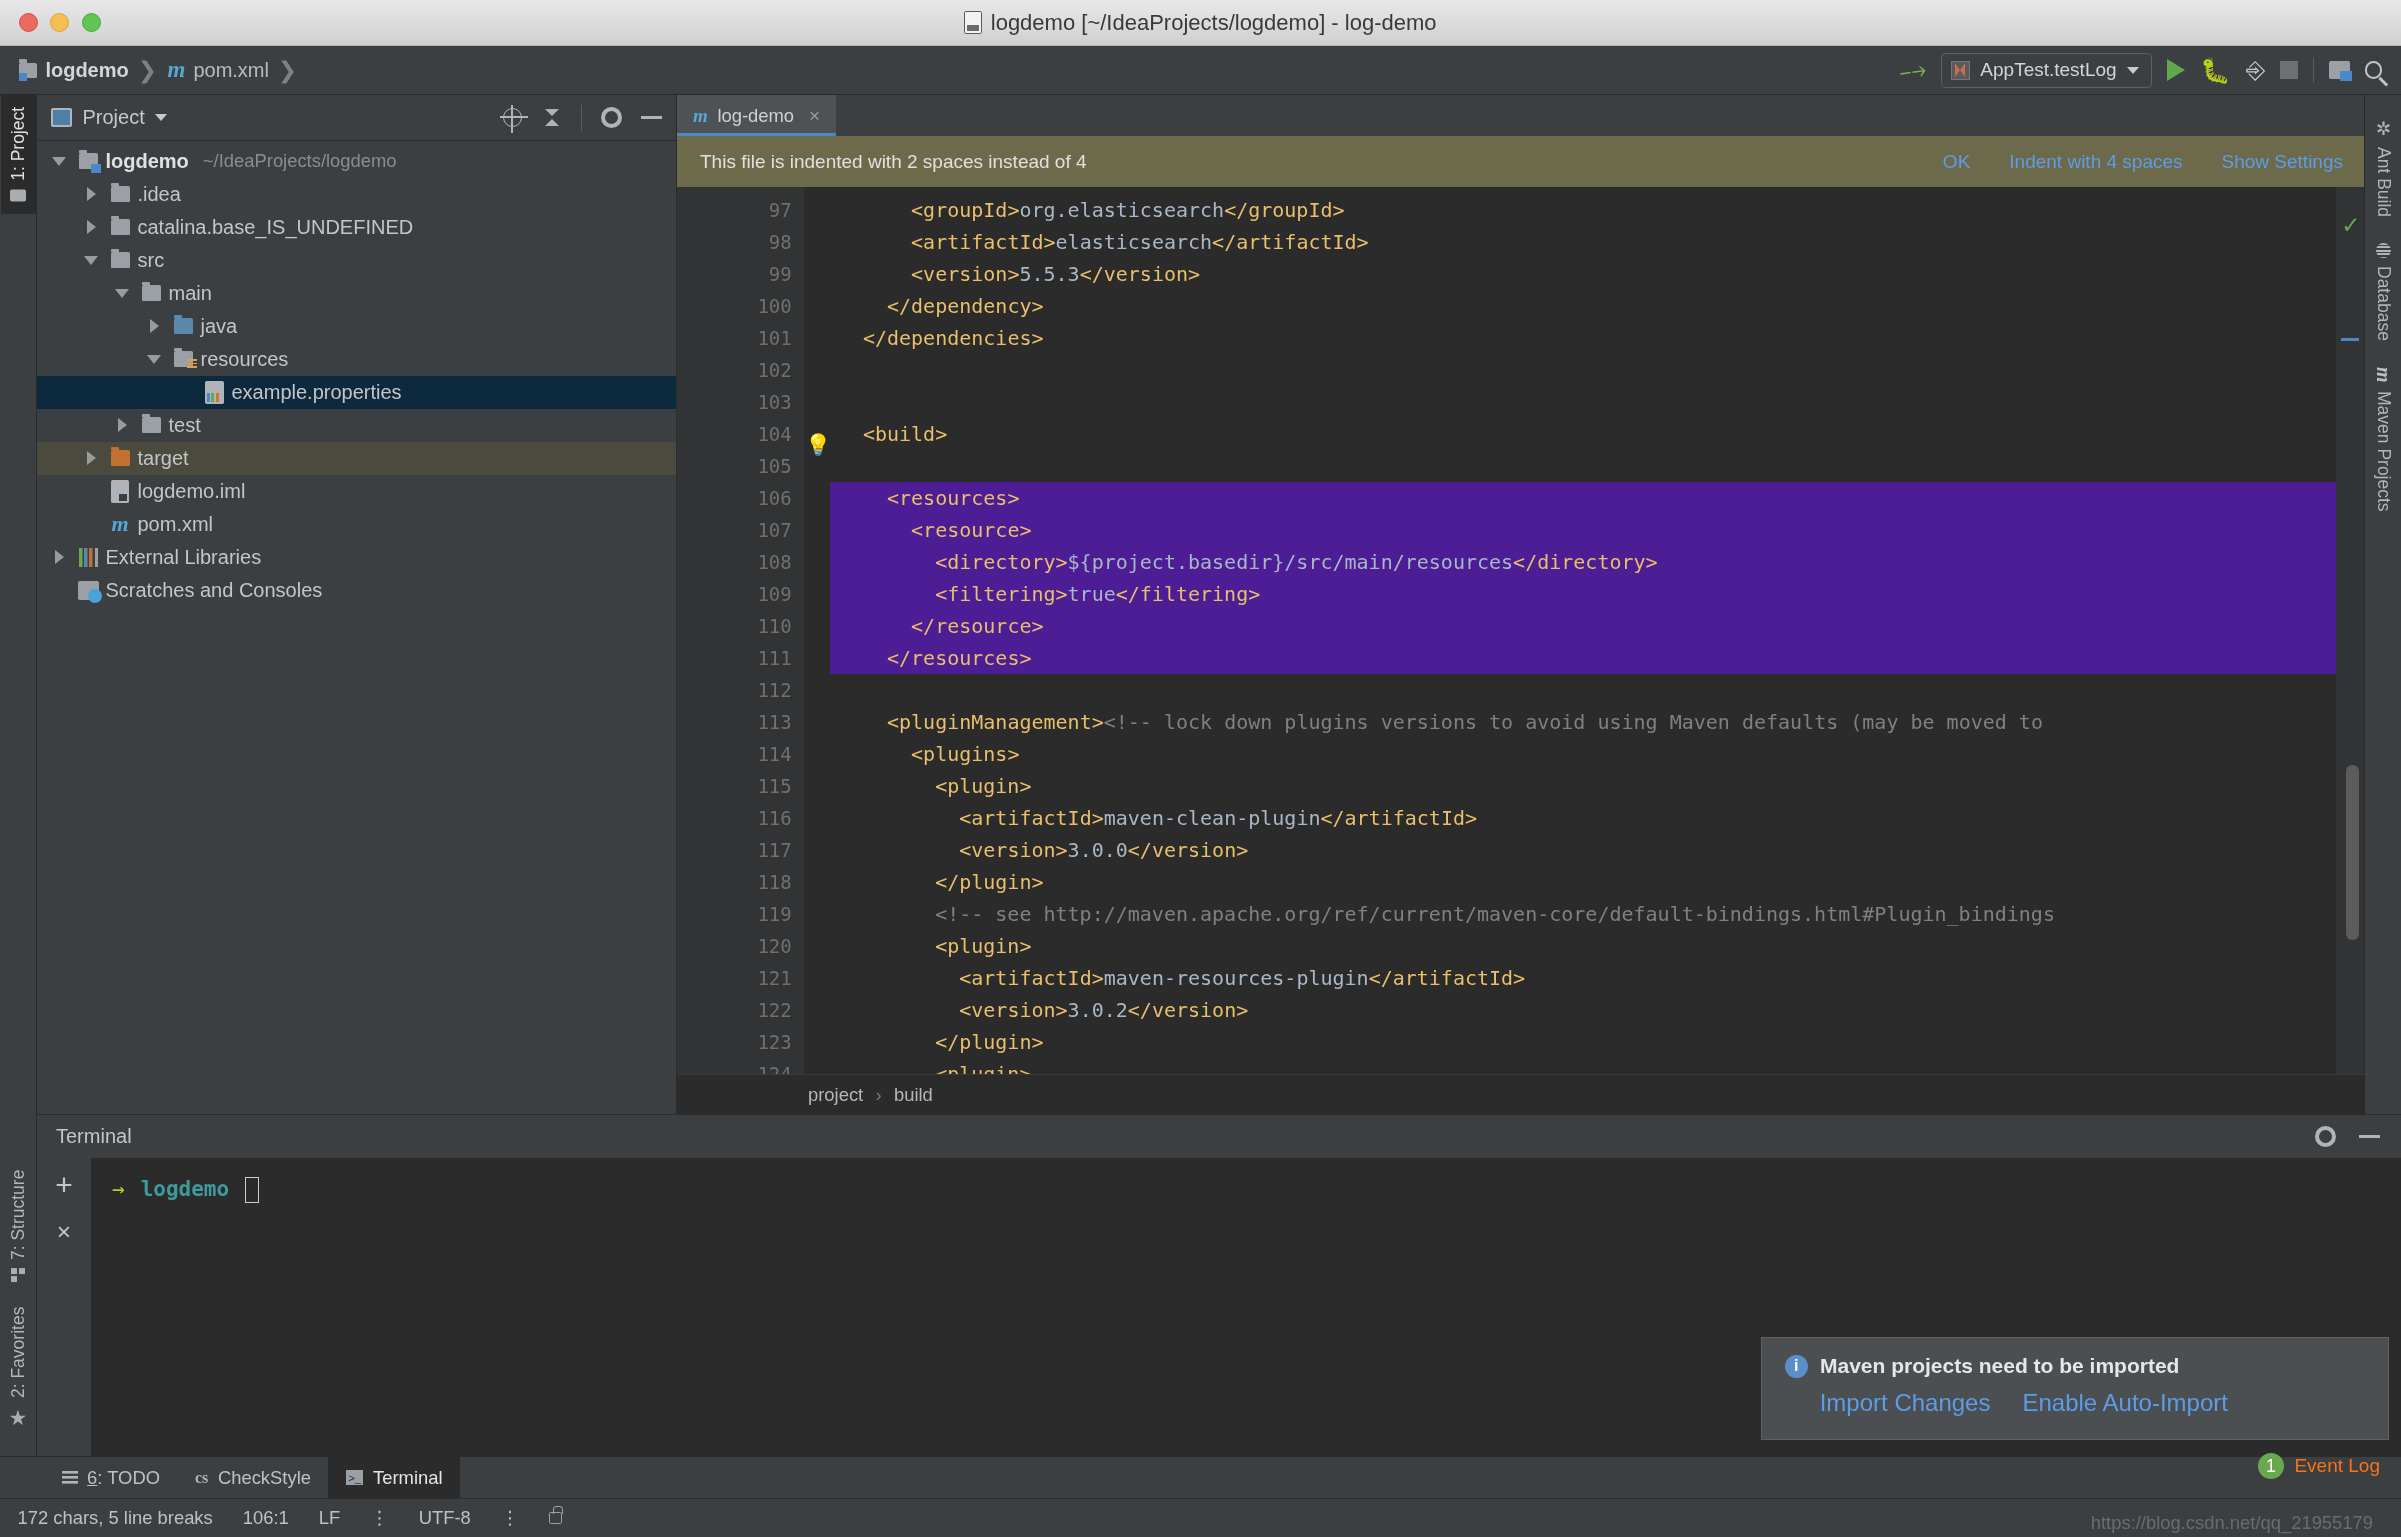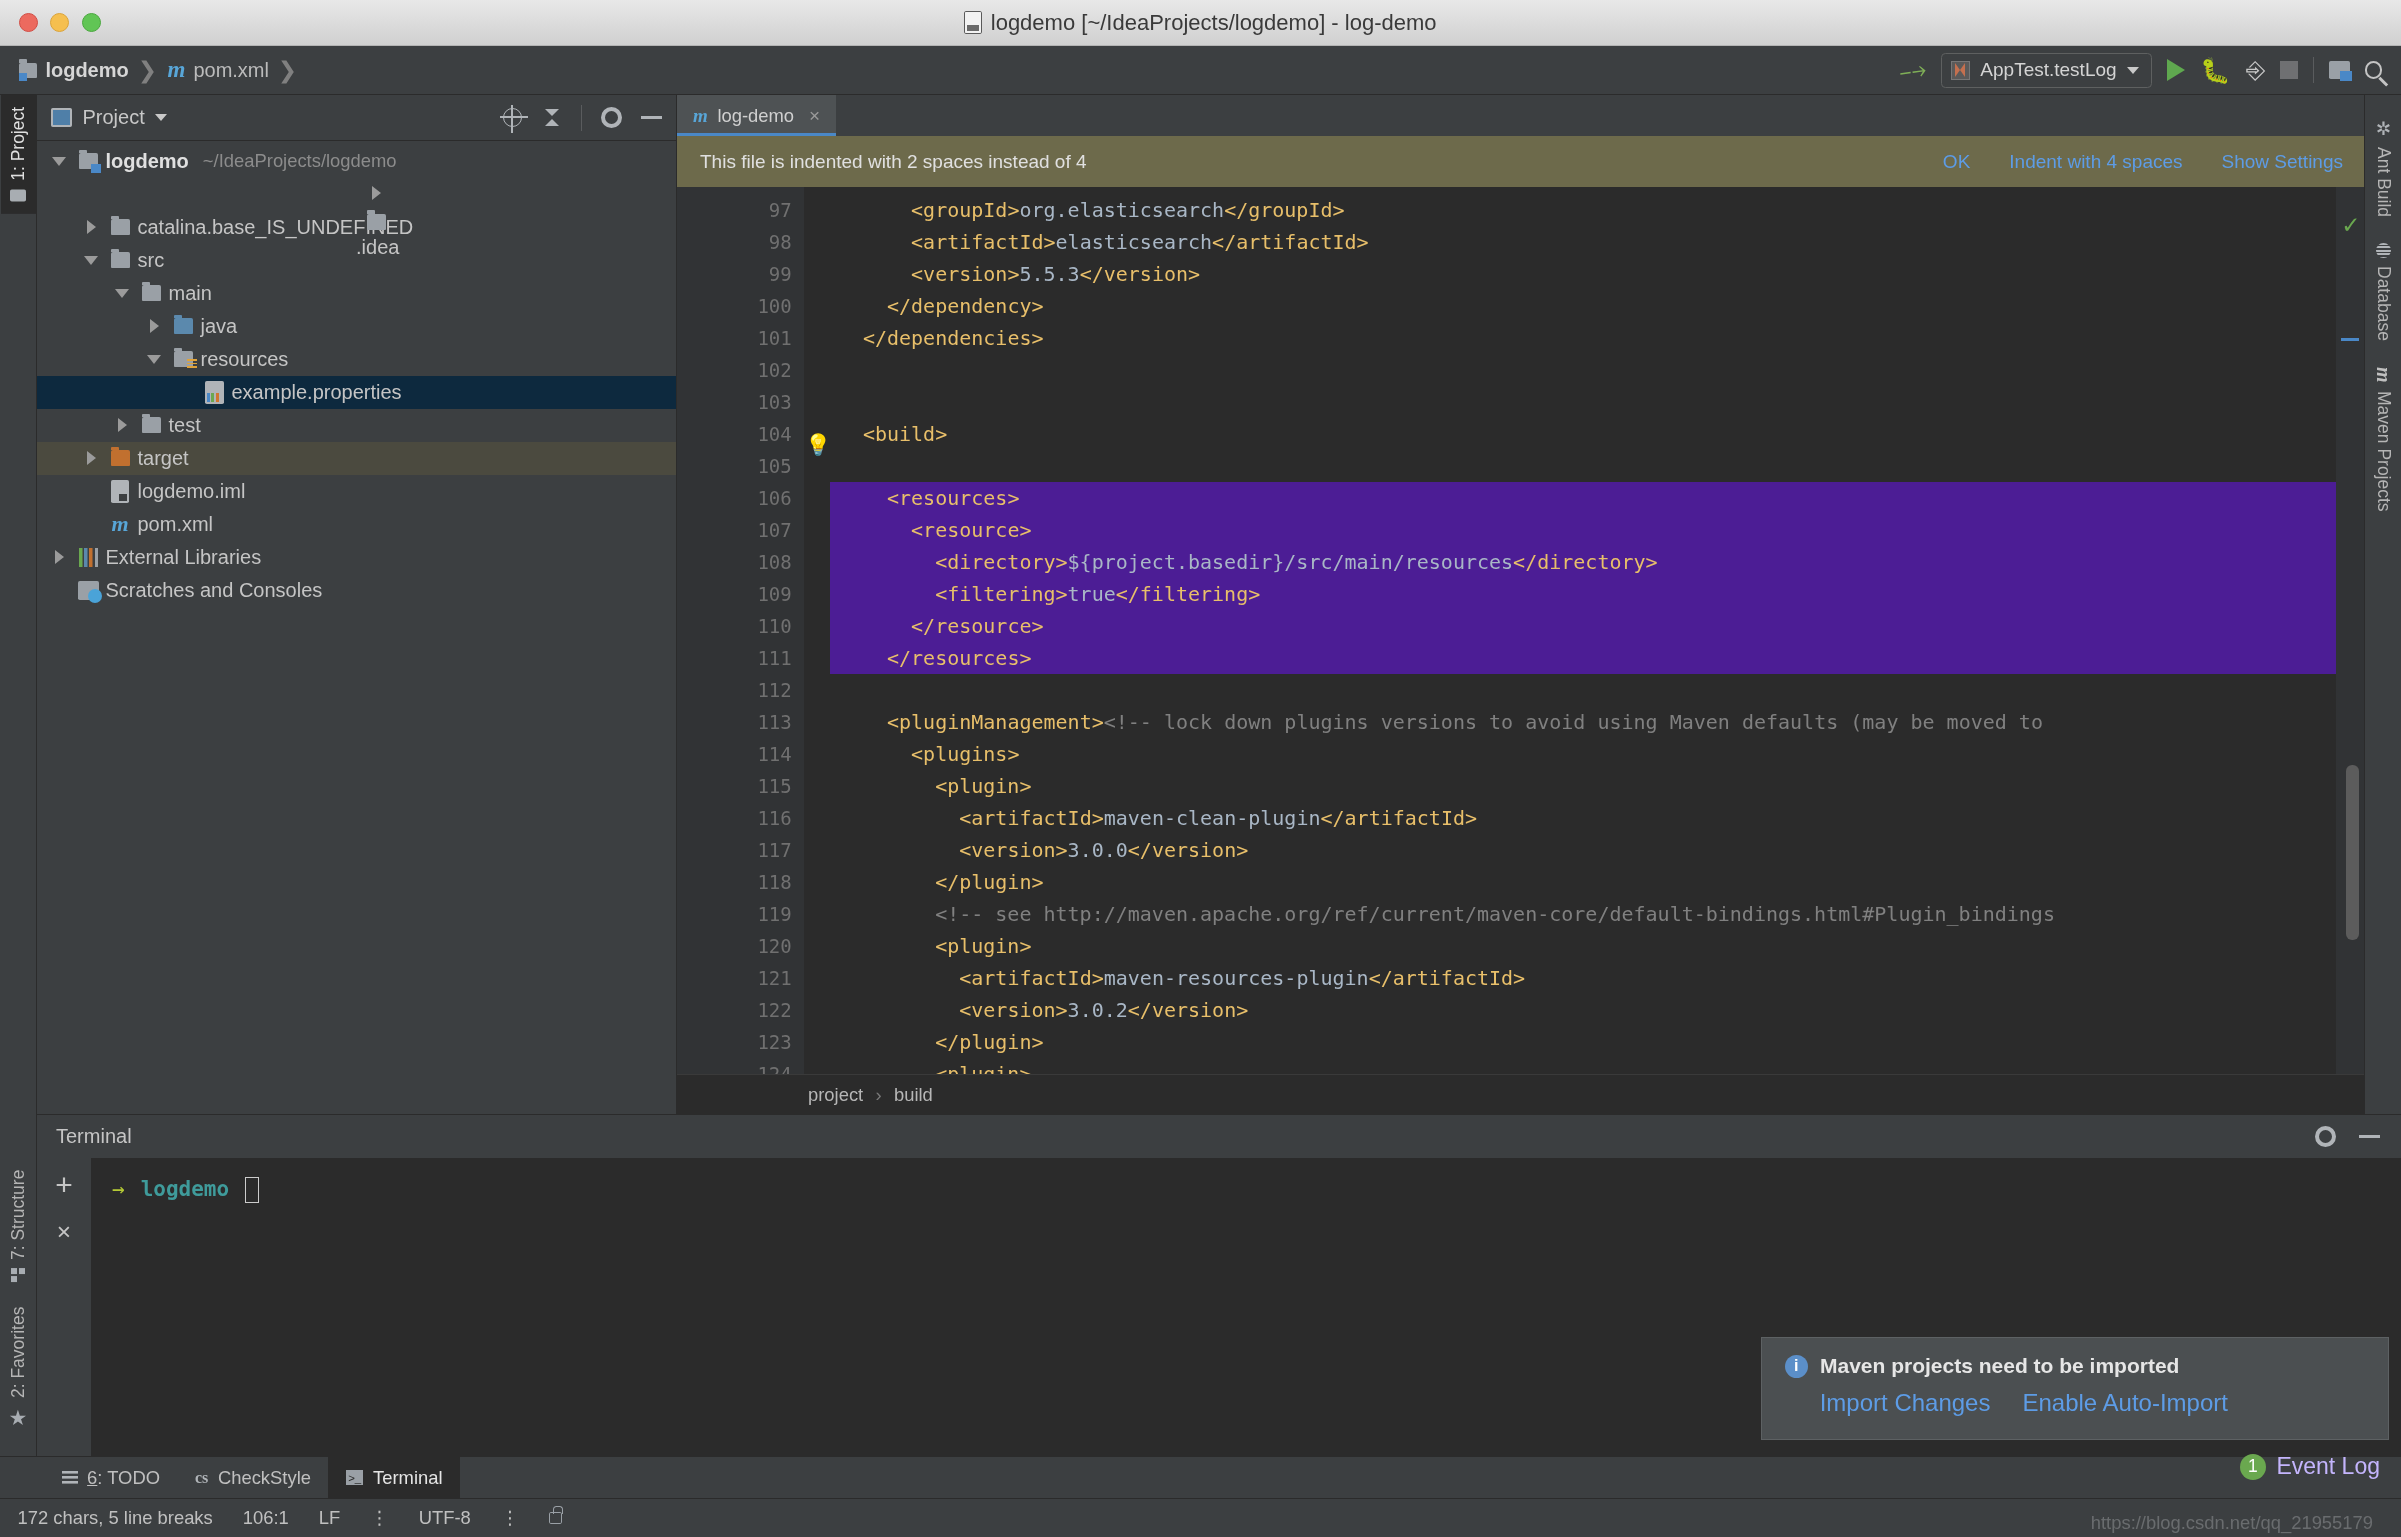--- a/index.html
+++ b/index.html
@@ -390,21 +390,21 @@
               <div class="trow" style="padding-left: 7px;">
                 <span class="tw">
                   <span class="arr-d"></span>
                 </span>
                 <span class="tico">
                   <span class="fld proj"></span>
                 </span>
                 <span class="tlabel bold">logdemo</span>
                 <span class="tpath">~/IdeaProjects/logdemo</span>
               </div>
-              <div class="trow" style="padding-left: 39px; flex-direction: column;">
+              <div class="trow" style="padding-left: 39px;">
                 <span class="tw">
                   <span class="arr-r"></span>
                 </span>
                 <span class="tico">
                   <span class="fld"></span>
                 </span>
                 <span class="tlabel">.idea</span>
               </div>
               <div class="trow" style="padding-left: 39px;">
                 <span class="tw">
@@ -637,21 +637,21 @@
     </div>
     <div class="btab active">
       <span class="termic">&gt;_</span>
       <span>Terminal</span>
     </div>
   </div>
 
   <div class="statusbar">
     <div class="eventlogrow">
       <span class="badge1">1</span>
-      <span style="color:#c4b5fd;font-size:23px;">Event Log</span>
+      <span style="color:#f97316;font-size:19px;">Event Log</span>
     </div>
     <div class="sb-right">
       <span>172 chars, 5 line breaks</span>
       <span>106:1</span>
       <span>LF</span>
       <span>⋮</span>
       <span>UTF-8</span>
       <span>⋮</span>
       <span class="lockic"></span>
     </div>

